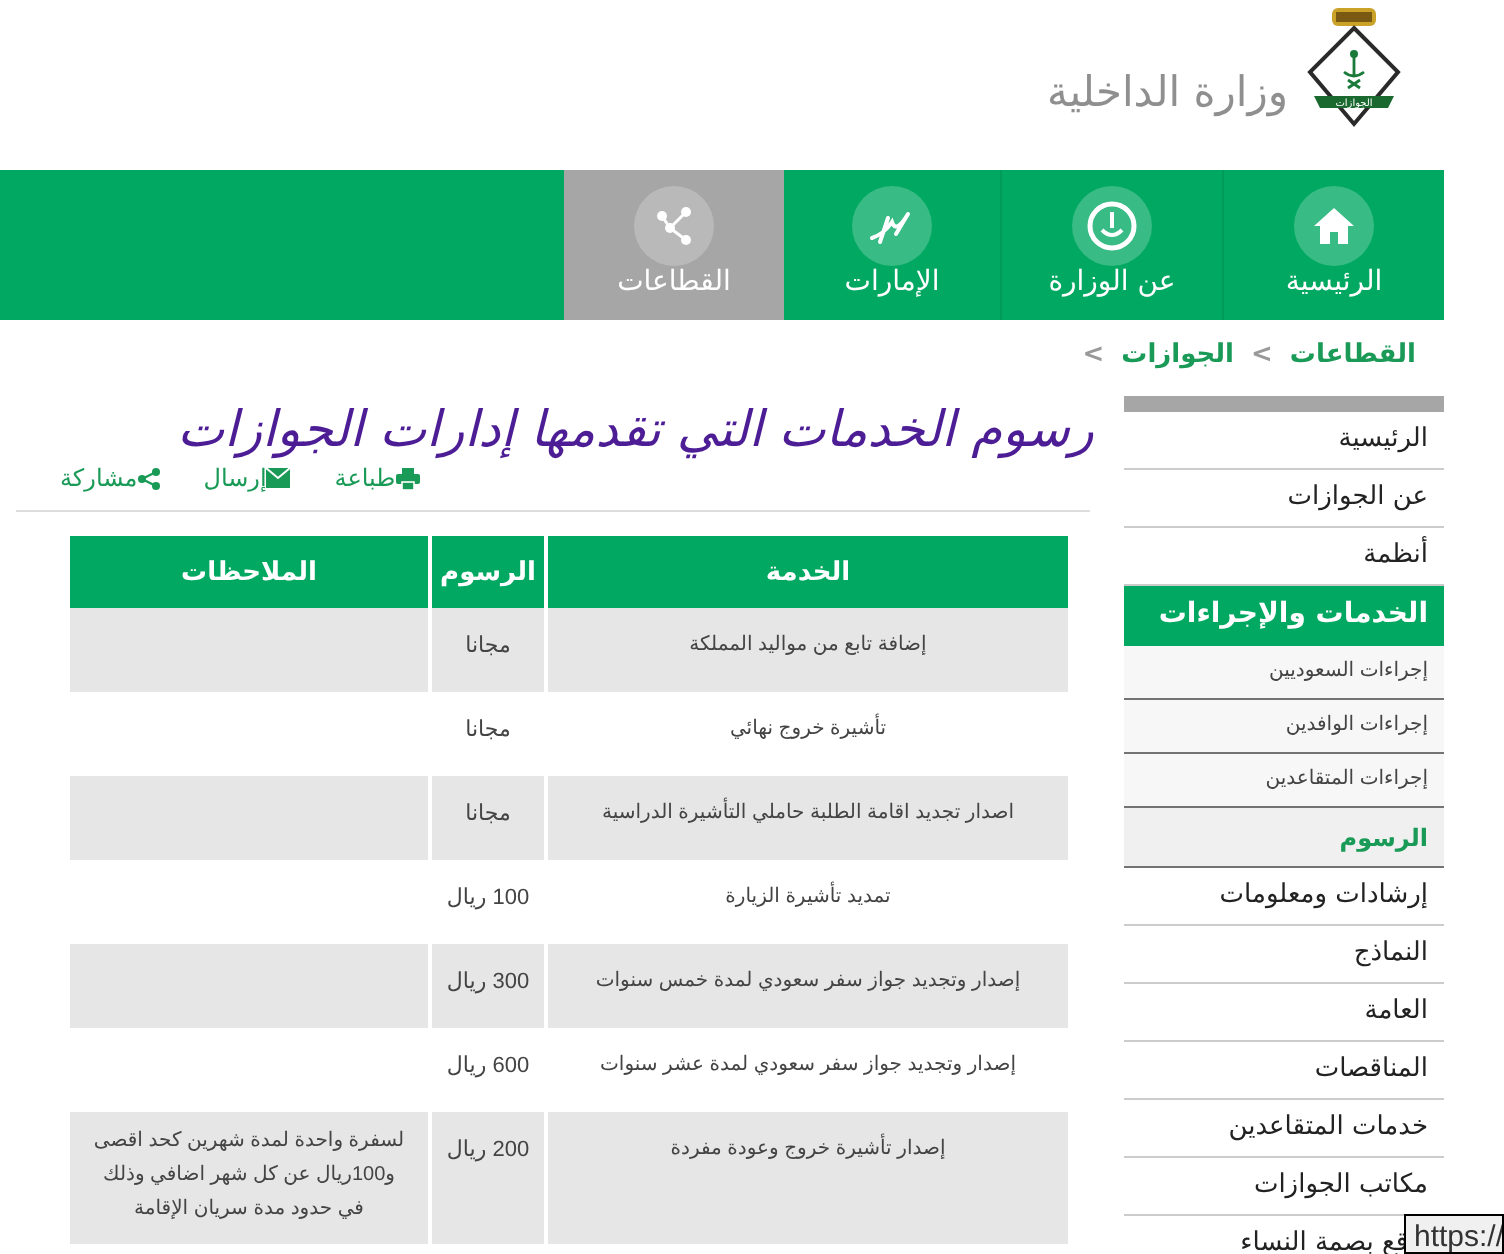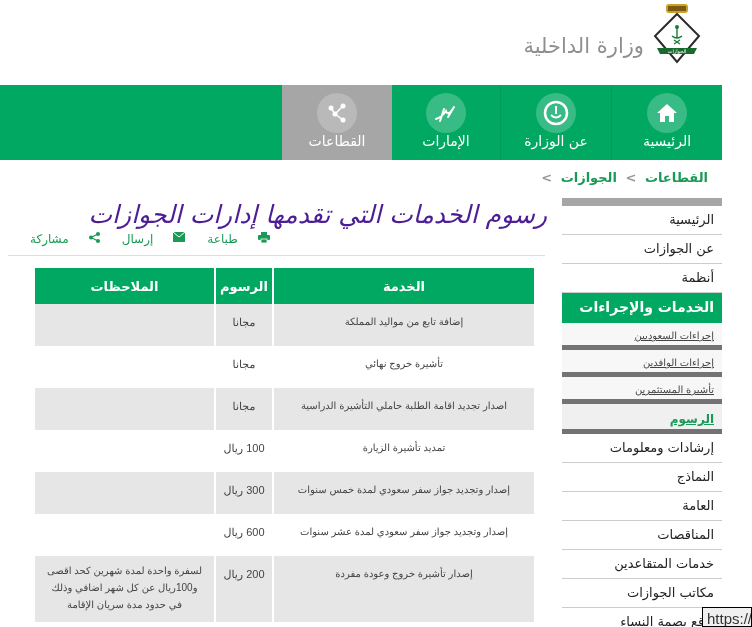--- a/index.html
+++ b/index.html
@@ -22,40 +22,40 @@
 
     
     .breadcrumb { position: absolute; top: 170px; right: 44px; direction: rtl; font-size: 13px; color: #1a9a57; white-space: nowrap; font-weight: bold; }
     .breadcrumb .sep { color: #999; margin: 0 4px; }
 
     
     .page-title { position: absolute; top: 200px; right: 205px; font-size: 25px; color: #4c1d95; direction: rtl; white-space: nowrap; font-style: italic; }
 
     
     .actions { position: absolute; top: 232px; left: 30px; direction: rtl; font-size: 12px; color: #1a9a57; display: flex; gap: 22px; }
-    .action { display: flex; align-items: flex-start; gap: 20px; cursor: pointer; }
+    .action { display: flex; align-items: center; gap: 0; cursor: pointer; }
     .divider { position: absolute; top: 255px; left: 8px; width: 537px; height: 1px; background: #ddd; }
 
     
     .table-wrap { position: absolute; top: 268px; left: 33px; width: 503px; }
     table { width: 503px; border-collapse: separate; border-spacing: 2px 0; direction: rtl; }
     th { background: #00a862; color: #fff; font-size: 13px; font-weight: bold; height: 36px; text-align: center; }
     td { font-size: 10px; color: #444; text-align: center; vertical-align: top; padding-top: 12px; height: 42px; font-family: "Liberation Sans", sans-serif; }
     tr.shade td { background: #e6e6e6; }
     td.fee { width: 56px; font-size: 11px; }
     td.svc { width: 260px; }
     td.notes { font-size: 10px; line-height: 17px; padding: 6px 10px 4px; }
     tr.tall td { height: 66px; }
 
     
     .sidebar { position: absolute; top: 198px; left: 562px; width: 160px; direction: rtl; }
     .side-bar-top { height: 8px; background: #a6a6a6; }
     .side-item { height: 29px; border-bottom: 1px solid #ccc; font-size: 13px; color: #222; padding-right: 8px; line-height: 28px; }
     .side-item.active { background: #00a862; color: #fff; font-weight: bold; font-size: 14px; border-bottom: none; height: 30px; }
-    .side-sub { height: 27px; border-bottom: 5px solid #737373; font-size: 10px; color: #444; padding-right: 8px; line-height: 26px; background: #f7f7f7; font-family: "Liberation Sans", sans-serif; text-decoration: underline; }
+    .side-sub { height: 27px; border-bottom: 1px solid #737373; font-size: 10px; color: #444; padding-right: 8px; line-height: 26px; background: #f7f7f7; font-family: "Liberation Sans", sans-serif; }
     .side-sub.current { color: #1a9a57; font-weight: bold; font-size: 12px; background: #f0f0f0; height: 30px; line-height: 30px; font-family: "DejaVu Sans", sans-serif; }
 
     .url-tooltip { position: absolute; left: 702px; top: 607px; width: 50px; height: 20px; background: #f0f0f0; border: 1px solid #000000; font-size: 15px; color: #333; padding: 2px 4px; white-space: nowrap; overflow: hidden; font-family: "Liberation Sans", sans-serif; }
   </style>
 </head>
 <body>
 
 <div class="header">
   <svg class="logo" viewBox="0 0 50 64">
     <rect x="14" y="2" width="22" height="9" rx="3" fill="#c9a227"></rect>
@@ -199,21 +199,21 @@
 </div>
 
 <div class="sidebar">
   <div class="side-bar-top"></div>
   <div class="side-item">الرئيسية</div>
   <div class="side-item">عن الجوازات</div>
   <div class="side-item">أنظمة</div>
   <div class="side-item active">الخدمات والإجراءات</div>
   <div class="side-sub">إجراءات السعوديين</div>
   <div class="side-sub">إجراءات الوافدين</div>
-  <div class="side-sub">تأشيرة المستثمرين</div>
+  <div class="side-sub">إجراءات المتقاعدين</div>
   <div class="side-sub current">الرسوم</div>
   <div class="side-item">إرشادات ومعلومات</div>
   <div class="side-item">النماذج</div>
   <div class="side-item">العامة</div>
   <div class="side-item">المناقصات</div>
   <div class="side-item">خدمات المتقاعدين</div>
   <div class="side-item">مكاتب الجوازات</div>
   <div class="side-item">واقع بصمة النساء</div>
 </div>
 

